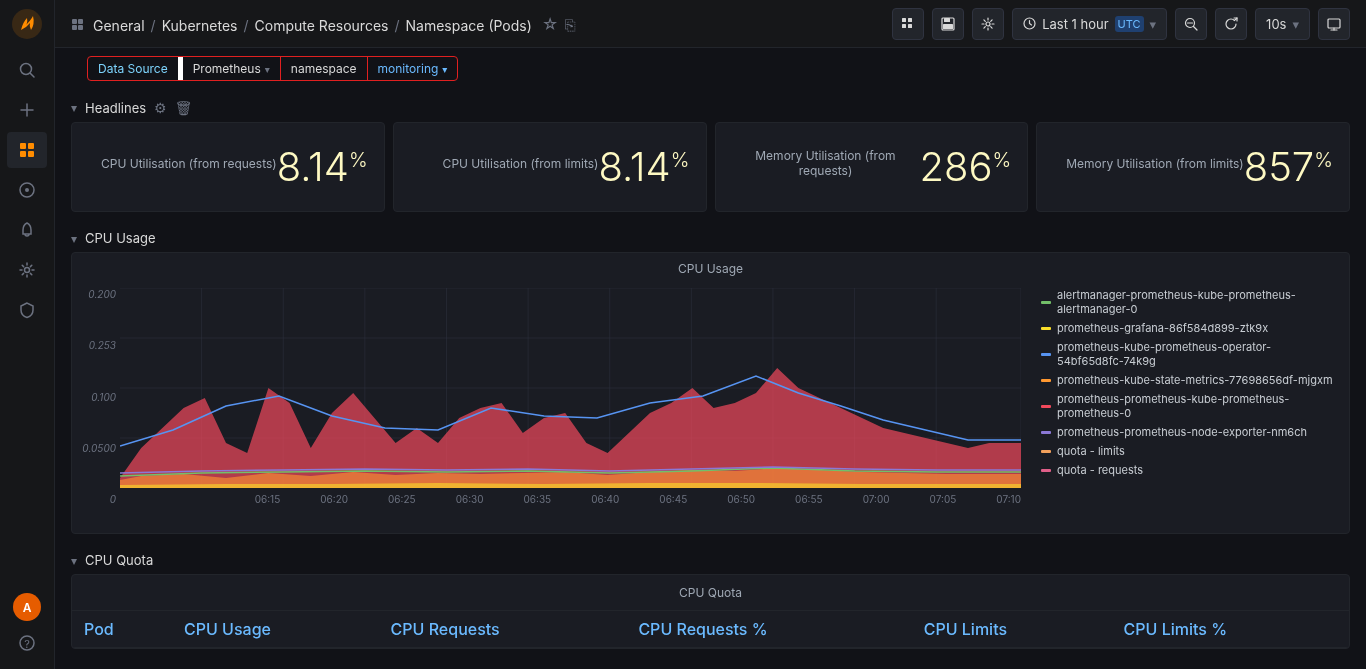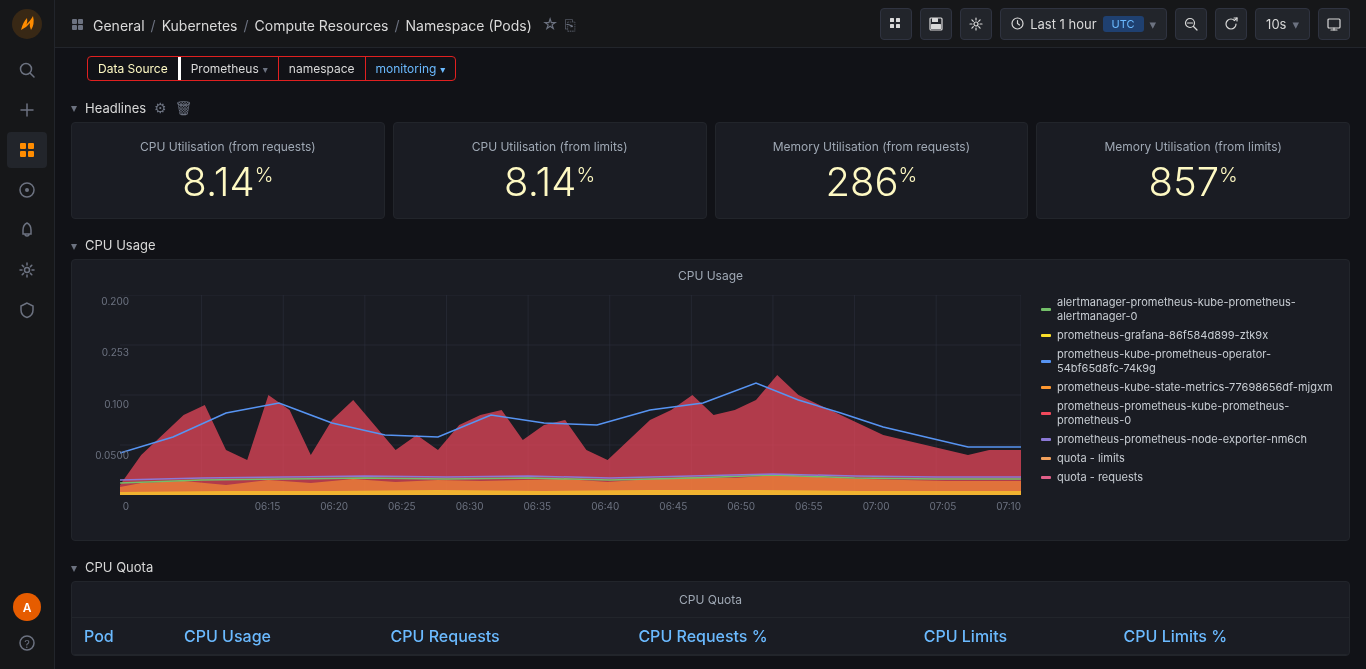--- a/index.html
+++ b/index.html
@@ -119,21 +119,21 @@
       cursor: pointer;
       font-size: 13px;
       display: flex;
       align-items: center;
       gap: 6px;
       height: 32px;
     }
     .utc-badge {
       background: #1f4070;
       color: #6bbaff;
-      padding: 1px 9px;
+      padding: 1px 3px;
       border-radius: 3px;
       font-size: 11px;
     }
 
     
     .filter-bar {
       padding: 8px 16px;
       display: flex;
       align-items: center;
       gap: 0;
@@ -141,23 +141,23 @@
     }
     .filter-group {
       border: 1px solid #e02020;
       border-radius: 4px;
       display: flex;
       align-items: center;
       overflow: hidden;
     }
     .filter-label {
       padding: 4px 10px;
-      color: #fef9c3;
+      color: #7dd3fc;
       font-size: 12px;
-      border-right: 3px solid #ffffff;
+      border-right: 5px solid #ffffff;
       background: transparent;
     }
     .filter-select {
       padding: 4px 10px;
       color: #d9d9d9;
       font-size: 12px;
       background: transparent;
       border: none;
       display: flex;
       align-items: center;
@@ -196,23 +196,23 @@
       grid-template-columns: repeat(4, 1fr);
       gap: 8px;
       margin-bottom: 8px;
     }
     .headline-card {
       background: #1a1c23;
       border: 1px solid #22252b;
       border-radius: 4px;
       padding: 16px;
       display: flex;
-      flex-direction: column;
-      align-items: center;
-      justify-content: center;
+      flex-direction: row;
+      align-items: center;
+      justify-content: flex-end;
       min-height: 90px;
     }
     .headline-title {
       font-size: 12px;
       color: #9fa8b4;
       text-align: center;
       margin-bottom: 8px;
     }
     .headline-value {
       font-size: 40px;
@@ -273,31 +273,32 @@
 
     
     .chart-svg {
       width: 100%;
       height: 200px;
     }
 
     
     .y-axis-labels {
       position: absolute;
-      left: 17px;
+      left: 4px;
       top: 8px;
       bottom: 20px;
       width: 44px;
       display: flex;
       flex-direction: column;
       justify-content: space-between;
       align-items: flex-end;
       padding-right: 4px;
       font-size: 10px;
       color: #6c7280;
+      font-style: italic;
     }
 
     
     .x-axis-labels {
       display: flex;
       justify-content: flex-end;
       font-size: 10px;
       color: #6c7280;
       padding: 2px 0 0;
       gap: 40px;

